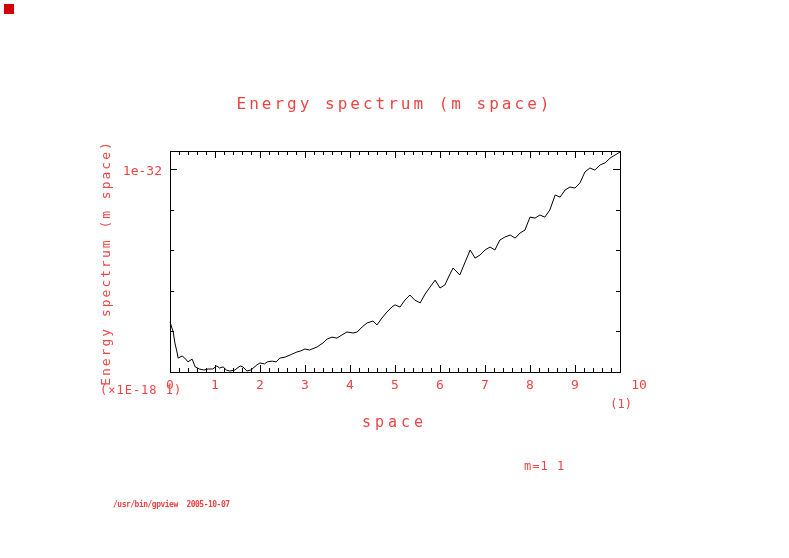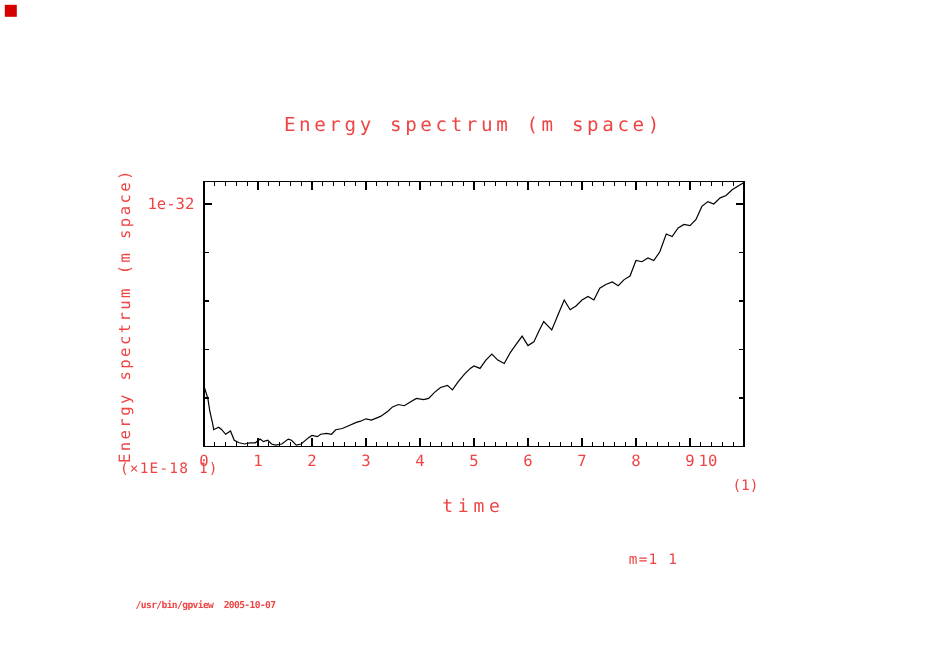--- a/index.html
+++ b/index.html
@@ -156,27 +156,27 @@
       <span class="x-tick-label" style="left: 170px;">0</span>
       <span class="x-tick-label" style="left: 215px;">1</span>
       <span class="x-tick-label" style="left: 260px;">2</span>
       <span class="x-tick-label" style="left: 305px;">3</span>
       <span class="x-tick-label" style="left: 350px;">4</span>
       <span class="x-tick-label" style="left: 395px;">5</span>
       <span class="x-tick-label" style="left: 440px;">6</span>
       <span class="x-tick-label" style="left: 485px;">7</span>
       <span class="x-tick-label" style="left: 530px;">8</span>
       <span class="x-tick-label" style="left: 575px;">9</span>
-      <span class="x-tick-label" style="left: 590px;">10</span>
+      <span class="x-tick-label" style="left: 639px;">10</span>
     </div>
 
   <div id="y-scale-note" class="abs">(×1E-18 1)</div>
 
   <div id="x-scale-note" class="abs">(1)</div>
 
-  <div id="x-axis-label" class="abs">time</div>
+  <div id="x-axis-label" class="abs">space</div>
 
   <div id="series-annotation" class="abs">m=1 1</div>
 
   <div id="footer-left" class="abs">/usr/bin/gpview  2005-10-07</div>
 
 
 </div>
 
 </body></html>

